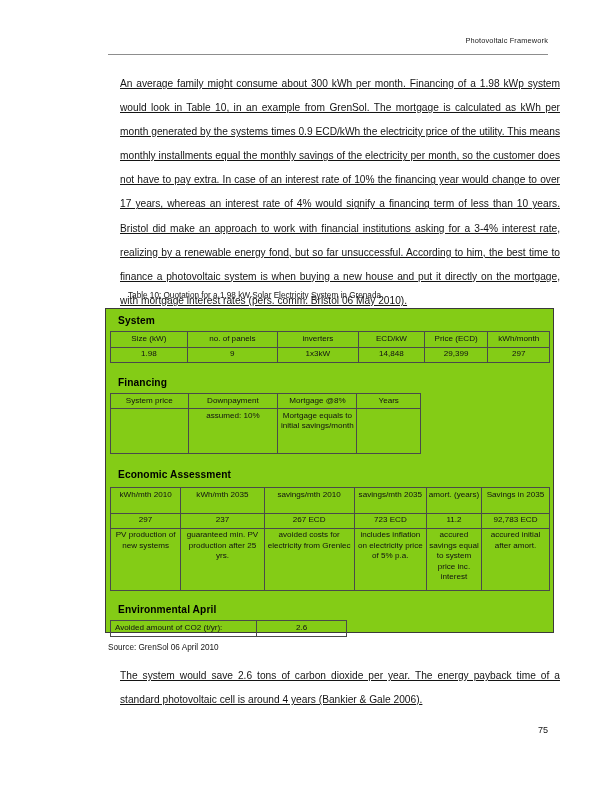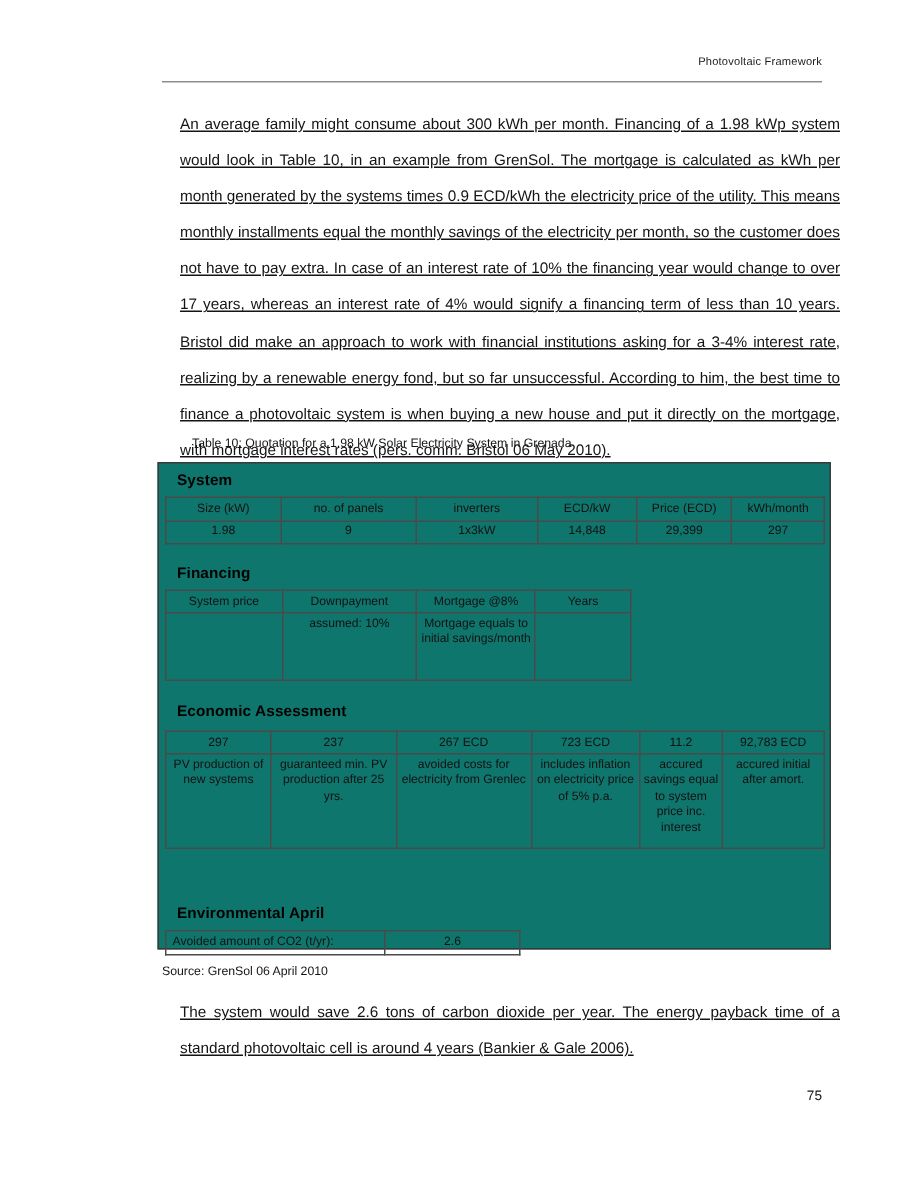--- a/index.html
+++ b/index.html
@@ -71,21 +71,21 @@
 
   
   .tablebox {
     position: absolute;
     left: 105px;
     top: 308px;
     width: 449px;
     height: 325px;
     border: 1.6px solid #3a3a3a;
     box-sizing: border-box;
-    background: #0f766e;
+    background: #84cc16;
   }
 
   .section-title {
     position: absolute;
     font-weight: bold;
     font-size: 10.2px;
     color: #000000;
     letter-spacing: 0.1px;
   }
 
@@ -227,20 +227,28 @@
       <colgroup>
         <col style="width:16%">
           <col style="width:19%">
           <col style="width:20.5%">
         <col style="width:16.5%">
           <col style="width:12.5%">
           <col style="width:15.5%">
       </colgroup>
       <tbody>
         <tr>
+          <td style="height:21px">kWh/mth 2010</td>
+          <td style="height:21px">kWh/mth 2035</td>
+          <td style="height:21px">savings/mth 2010</td>
+          <td style="height:21px">savings/mth 2035</td>
+          <td style="height:21px">amort. (years)</td>
+          <td style="height:21px">Savings in 2035</td>
+        </tr>
+        <tr>
           <td class="mid">297</td>
           <td class="mid">237</td>
           <td class="mid">267 ECD</td>
           <td class="mid">723 ECD</td>
           <td class="mid">11.2</td>
           <td class="mid">92,783 ECD</td>
         </tr>
         <tr>
           <td style="height:58px">PV production of new systems</td>
           <td style="height:58px">guaranteed min. PV production after 25 yrs.</td>

